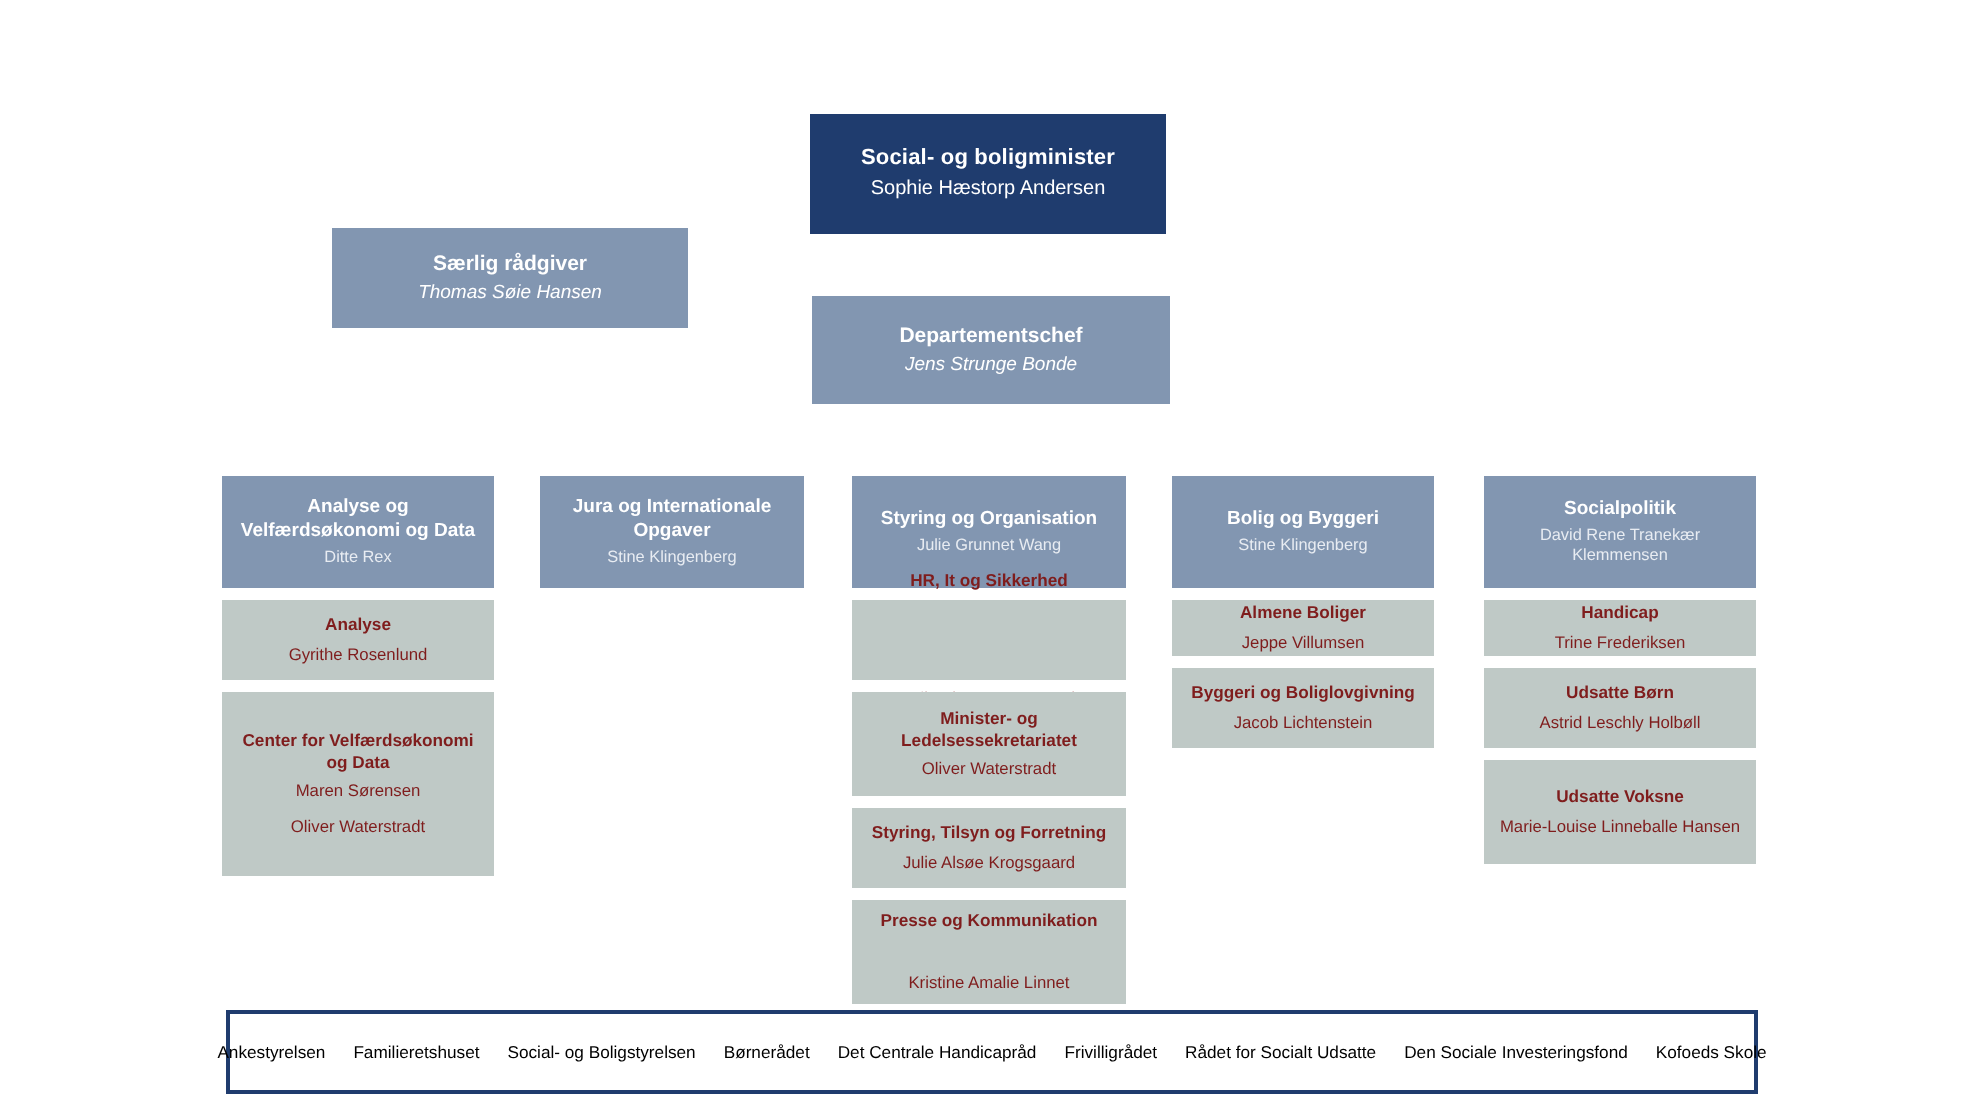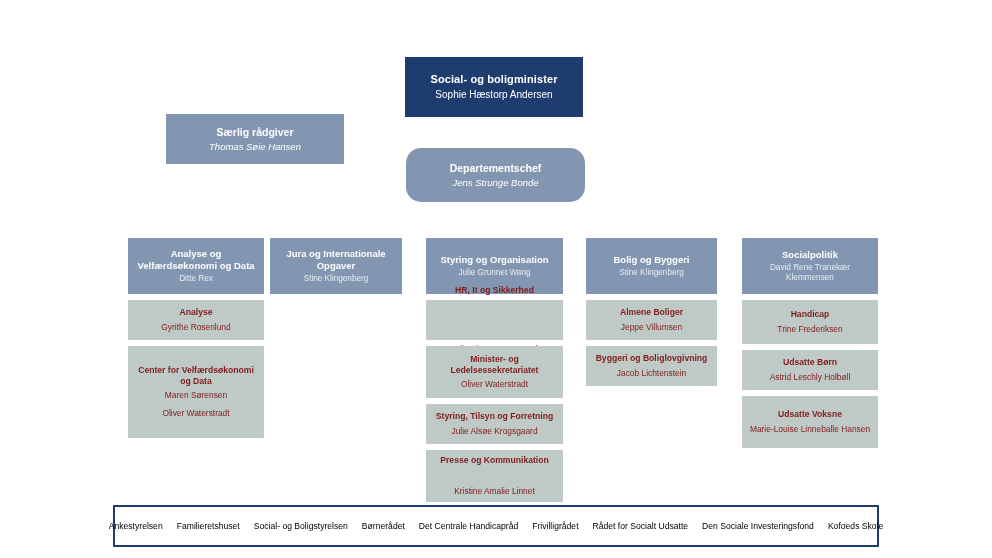--- a/index.html
+++ b/index.html
@@ -63,21 +63,20 @@
     left: 166px;
     top: 114px;
     width: 178px;
     height: 50px;
   }
   .box-depchef {
     left: 406px;
     top: 148px;
     width: 179px;
     height: 54px;
-    border-radius: 15px;
   }
   .box-advisor .title,
   .box-depchef .title {
     font-size: 10.5px;
     font-weight: bold;
   }
   .box-advisor .person,
   .box-depchef .person {
     font-size: 9.5px;
     margin-top: 2px;
@@ -134,21 +133,21 @@
   .unit .person {
     font-size: 8.4px;
     font-weight: normal;
     margin-top: 3px;
   }
   .unit .person + .person {
     margin-top: 7px;
   }
 
   
-  .col-1 { left: 112px;  width: 136px; padding-left: 16px; }
+  .col-1 { left: 95px;  width: 136px; padding-left: 16px; }
   .col-2 { left: 270px;  width: 132px; }
   .col-3 { left: 426px;  width: 137px; }
   .col-4 { left: 586px;  width: 131px; }
   .col-5 { left: 742px;  width: 136px; }
 
   .col-1 .col-head { height: 56px; }
   .col-2 .col-head { height: 56px; }
   .col-3 .col-head { height: 56px; }
   .col-4 .col-head { height: 56px; }
   .col-5 .col-head { height: 56px; }
@@ -236,35 +235,35 @@
       <div class="unit" style="height: 52px; justify-content: space-between;">
         <div class="title">Presse og Kommunikation</div>
         <div class="person">Kristine Amalie Linnet</div>
       </div>
     </div>
   <div class="column col-4">
       <div class="col-head">
         <div class="title">Bolig og Byggeri</div>
         <div class="person">Stine Klingenberg</div>
       </div>
-      <div class="unit" style="height: 40px;">
+      <div class="unit" style="height: 28px;">
         <div class="title">Almene Boliger</div>
         <div class="person">Jeppe Villumsen</div>
       </div>
       <div class="unit" style="height: 40px;">
         <div class="title">Byggeri og Boliglovgivning</div>
         <div class="person">Jacob Lichtenstein</div>
       </div>
     </div>
   <div class="column col-5">
       <div class="col-head">
         <div class="title">Socialpolitik</div>
         <div class="person">David Rene Tranekær Klemmensen</div>
       </div>
-      <div class="unit" style="height: 44px;">
+      <div class="unit" style="height: 28px;">
         <div class="title">Handicap</div>
         <div class="person">Trine Frederiksen</div>
       </div>
       <div class="unit" style="height: 40px;">
         <div class="title">Udsatte Børn</div>
         <div class="person">Astrid Leschly Holbøll</div>
       </div>
       <div class="unit" style="height: 52px;">
         <div class="title">Udsatte Voksne</div>
         <div class="person">Marie-Louise Linneballe Hansen</div>

